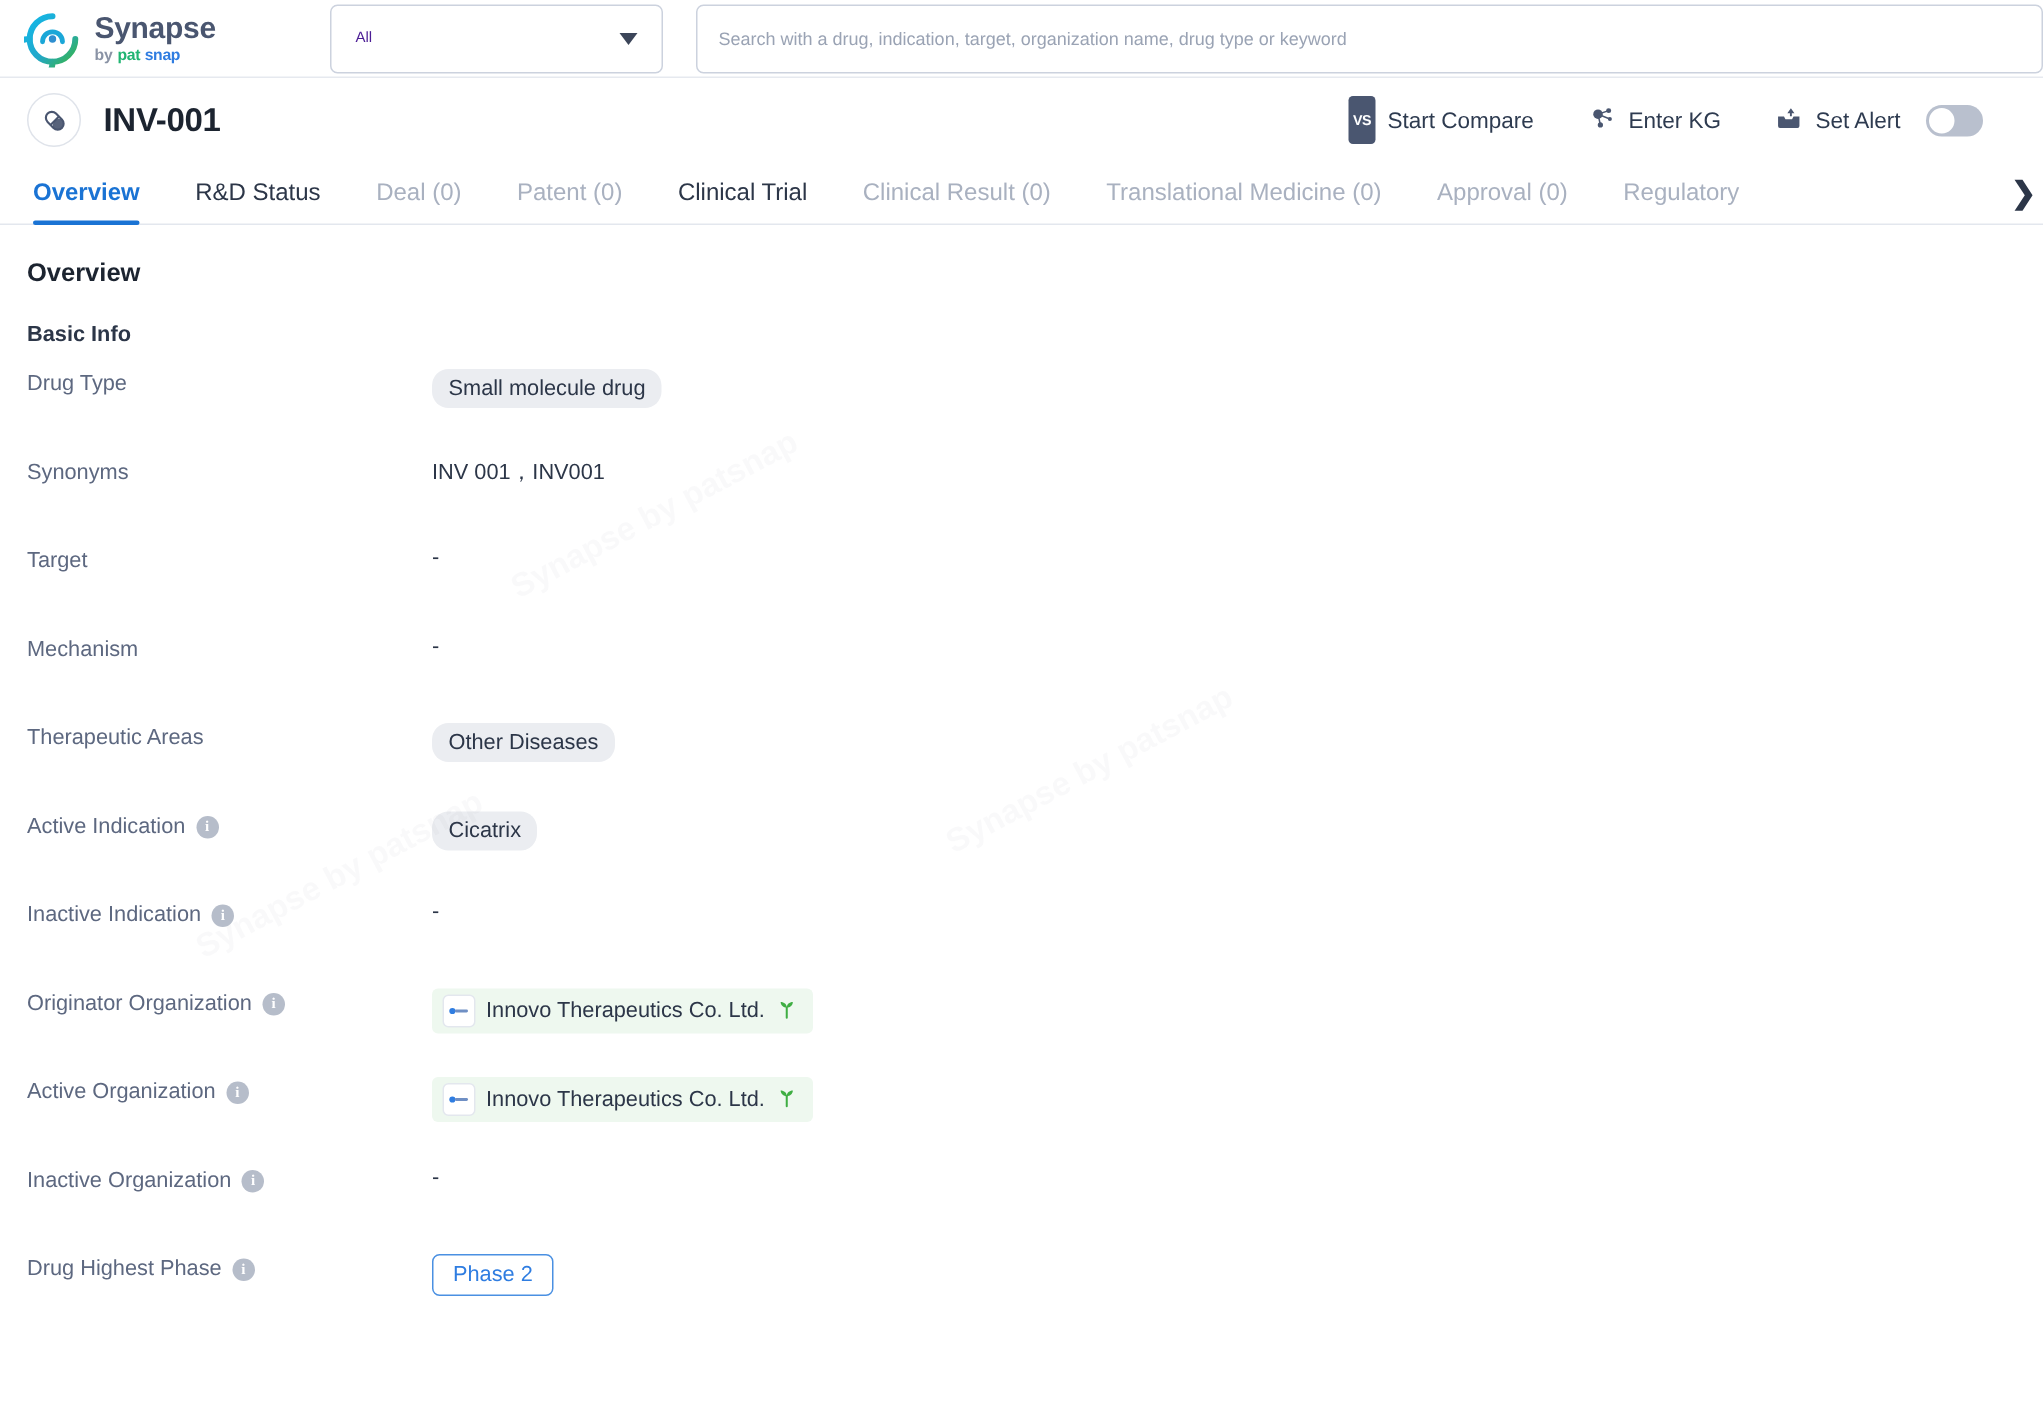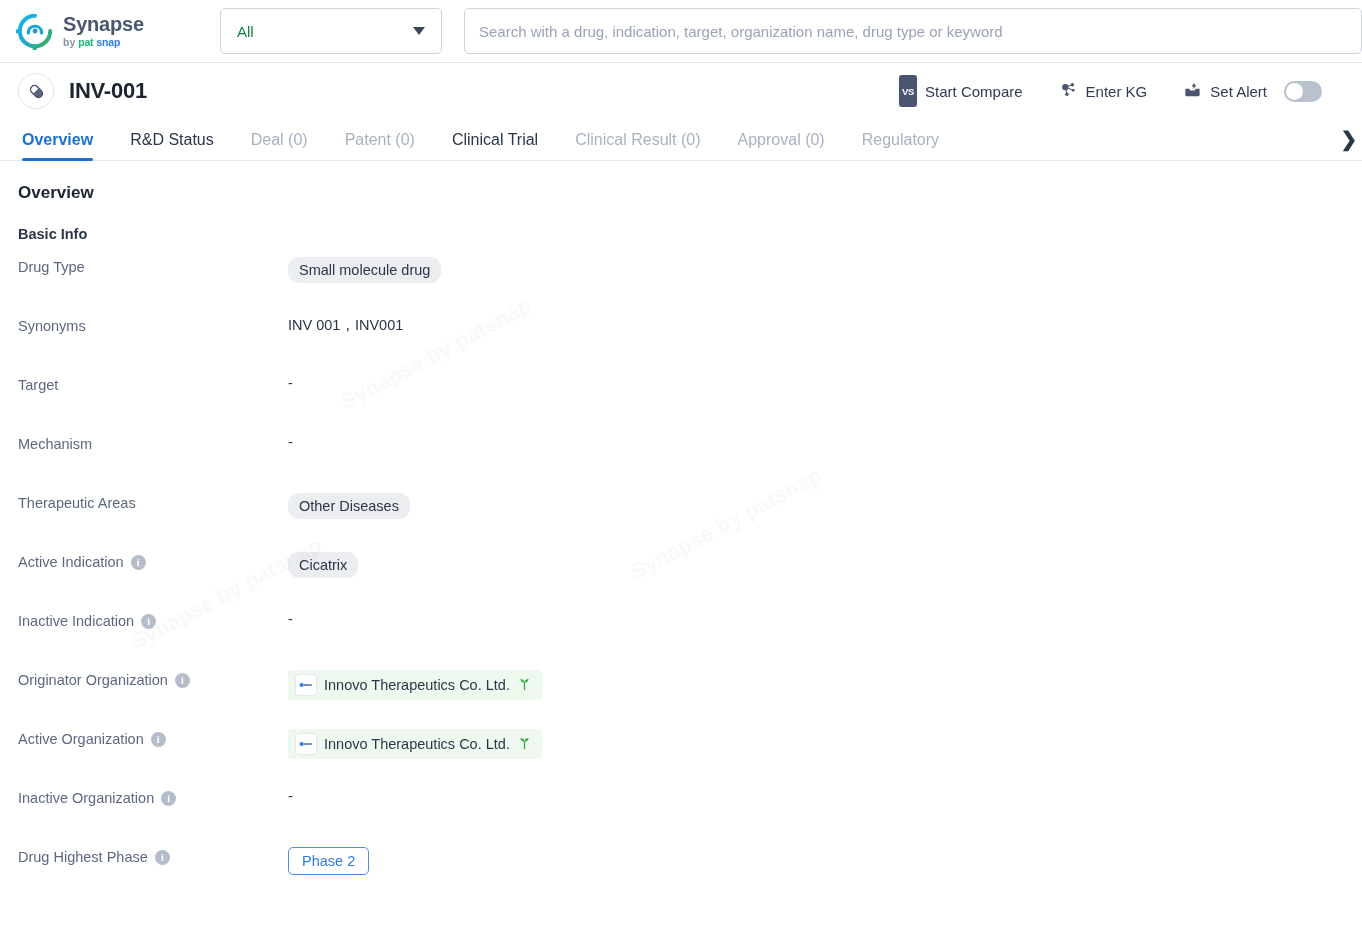--- a/index.html
+++ b/index.html
@@ -6,21 +6,21 @@
   html, body {
     width: 1362px; height: 934px;
     background: #ffffff;
     font-family: "Liberation Sans", sans-serif;
     overflow: hidden;
     color: #3d4a5c;
   }
 
   
   .topbar {
-    height: 63px;
+    height: 52px;
     display: flex;
     align-items: center;
     padding: 0 0 0 16px;
     border-bottom: 1px solid #e6e9ef;
     background: #fff;
   }
   .logo-wrap { display: flex; align-items: center; gap: 9px; width: 192px; }
   .logo-mark { width: 38px; height: 38px; flex: none; }
   .logo-text { display: flex; flex-direction: column; line-height: 1; }
   .logo-title {
@@ -32,31 +32,31 @@
   }
   .logo-sub .ps1 { color: #21b573; font-weight: 700; letter-spacing: -0.2px;}
   .logo-sub .ps2 { color: #2f7de1; font-weight: 700; letter-spacing: -0.2px;}
 
   .scope-select {
     width: 222px; height: 46px; margin-left: 12px;
     border: 1px solid #ccd2de; border-radius: 5px;
     display: flex; align-items: center; justify-content: space-between;
     padding: 0 16px; background: #fff; cursor: pointer;
   }
-  .scope-select span.val { font-size: 15px; color: #15803d; }
+  .scope-select span.val { font-size: 10px; color: #4c1d95; }
   .caret { width: 0; height: 0; border-left: 6px solid transparent;
            border-right: 6px solid transparent; border-top: 8px solid #3b4559; }
 
   .search-box {
     flex: 1; height: 46px; margin-left: 22px; margin-right: 0;
     border: 1px solid #ccd2de; border-radius: 5px; background: #fff;
     display: flex; align-items: center; padding: 0 14px;
   }
   .search-box input {
-    border: none; outline: none; width: 100%; font-size: 15px;
+    border: none; outline: none; width: 100%; font-size: 12px;
     color: #000000; background: transparent;
     font-family: "Liberation Sans", sans-serif;
   }
   .search-box input::placeholder { color: #9aa3b4; }
 
   
   .drug-header {
     height: 56px; display: flex; align-items: center;
     padding: 0 22px 0 18px; background: #fff; justify-content: flex-end;
   }
@@ -257,20 +257,21 @@
   </div>
 </div>
 
 <div class="tabs">
   <div class="tab active">Overview</div>
   <div class="tab dark">R&amp;D Status</div>
   <div class="tab">Deal (0)</div>
   <div class="tab">Patent (0)</div>
   <div class="tab dark">Clinical Trial</div>
   <div class="tab">Clinical Result (0)</div>
+  <div class="tab">Translational Medicine (0)</div>
   <div class="tab">Approval (0)</div>
   <div class="tab cut">Regulatory</div>
   <div class="tab-scroll-right">❯</div>
 </div>
 
 <div class="content">
 
   <div class="watermark" style="left:330px; top:180px;">Synapse by patsnap</div>
   <div class="watermark" style="left:620px; top:350px;">Synapse by patsnap</div>
   <div class="watermark" style="left:120px; top:420px;">Synapse by patsnap</div>

